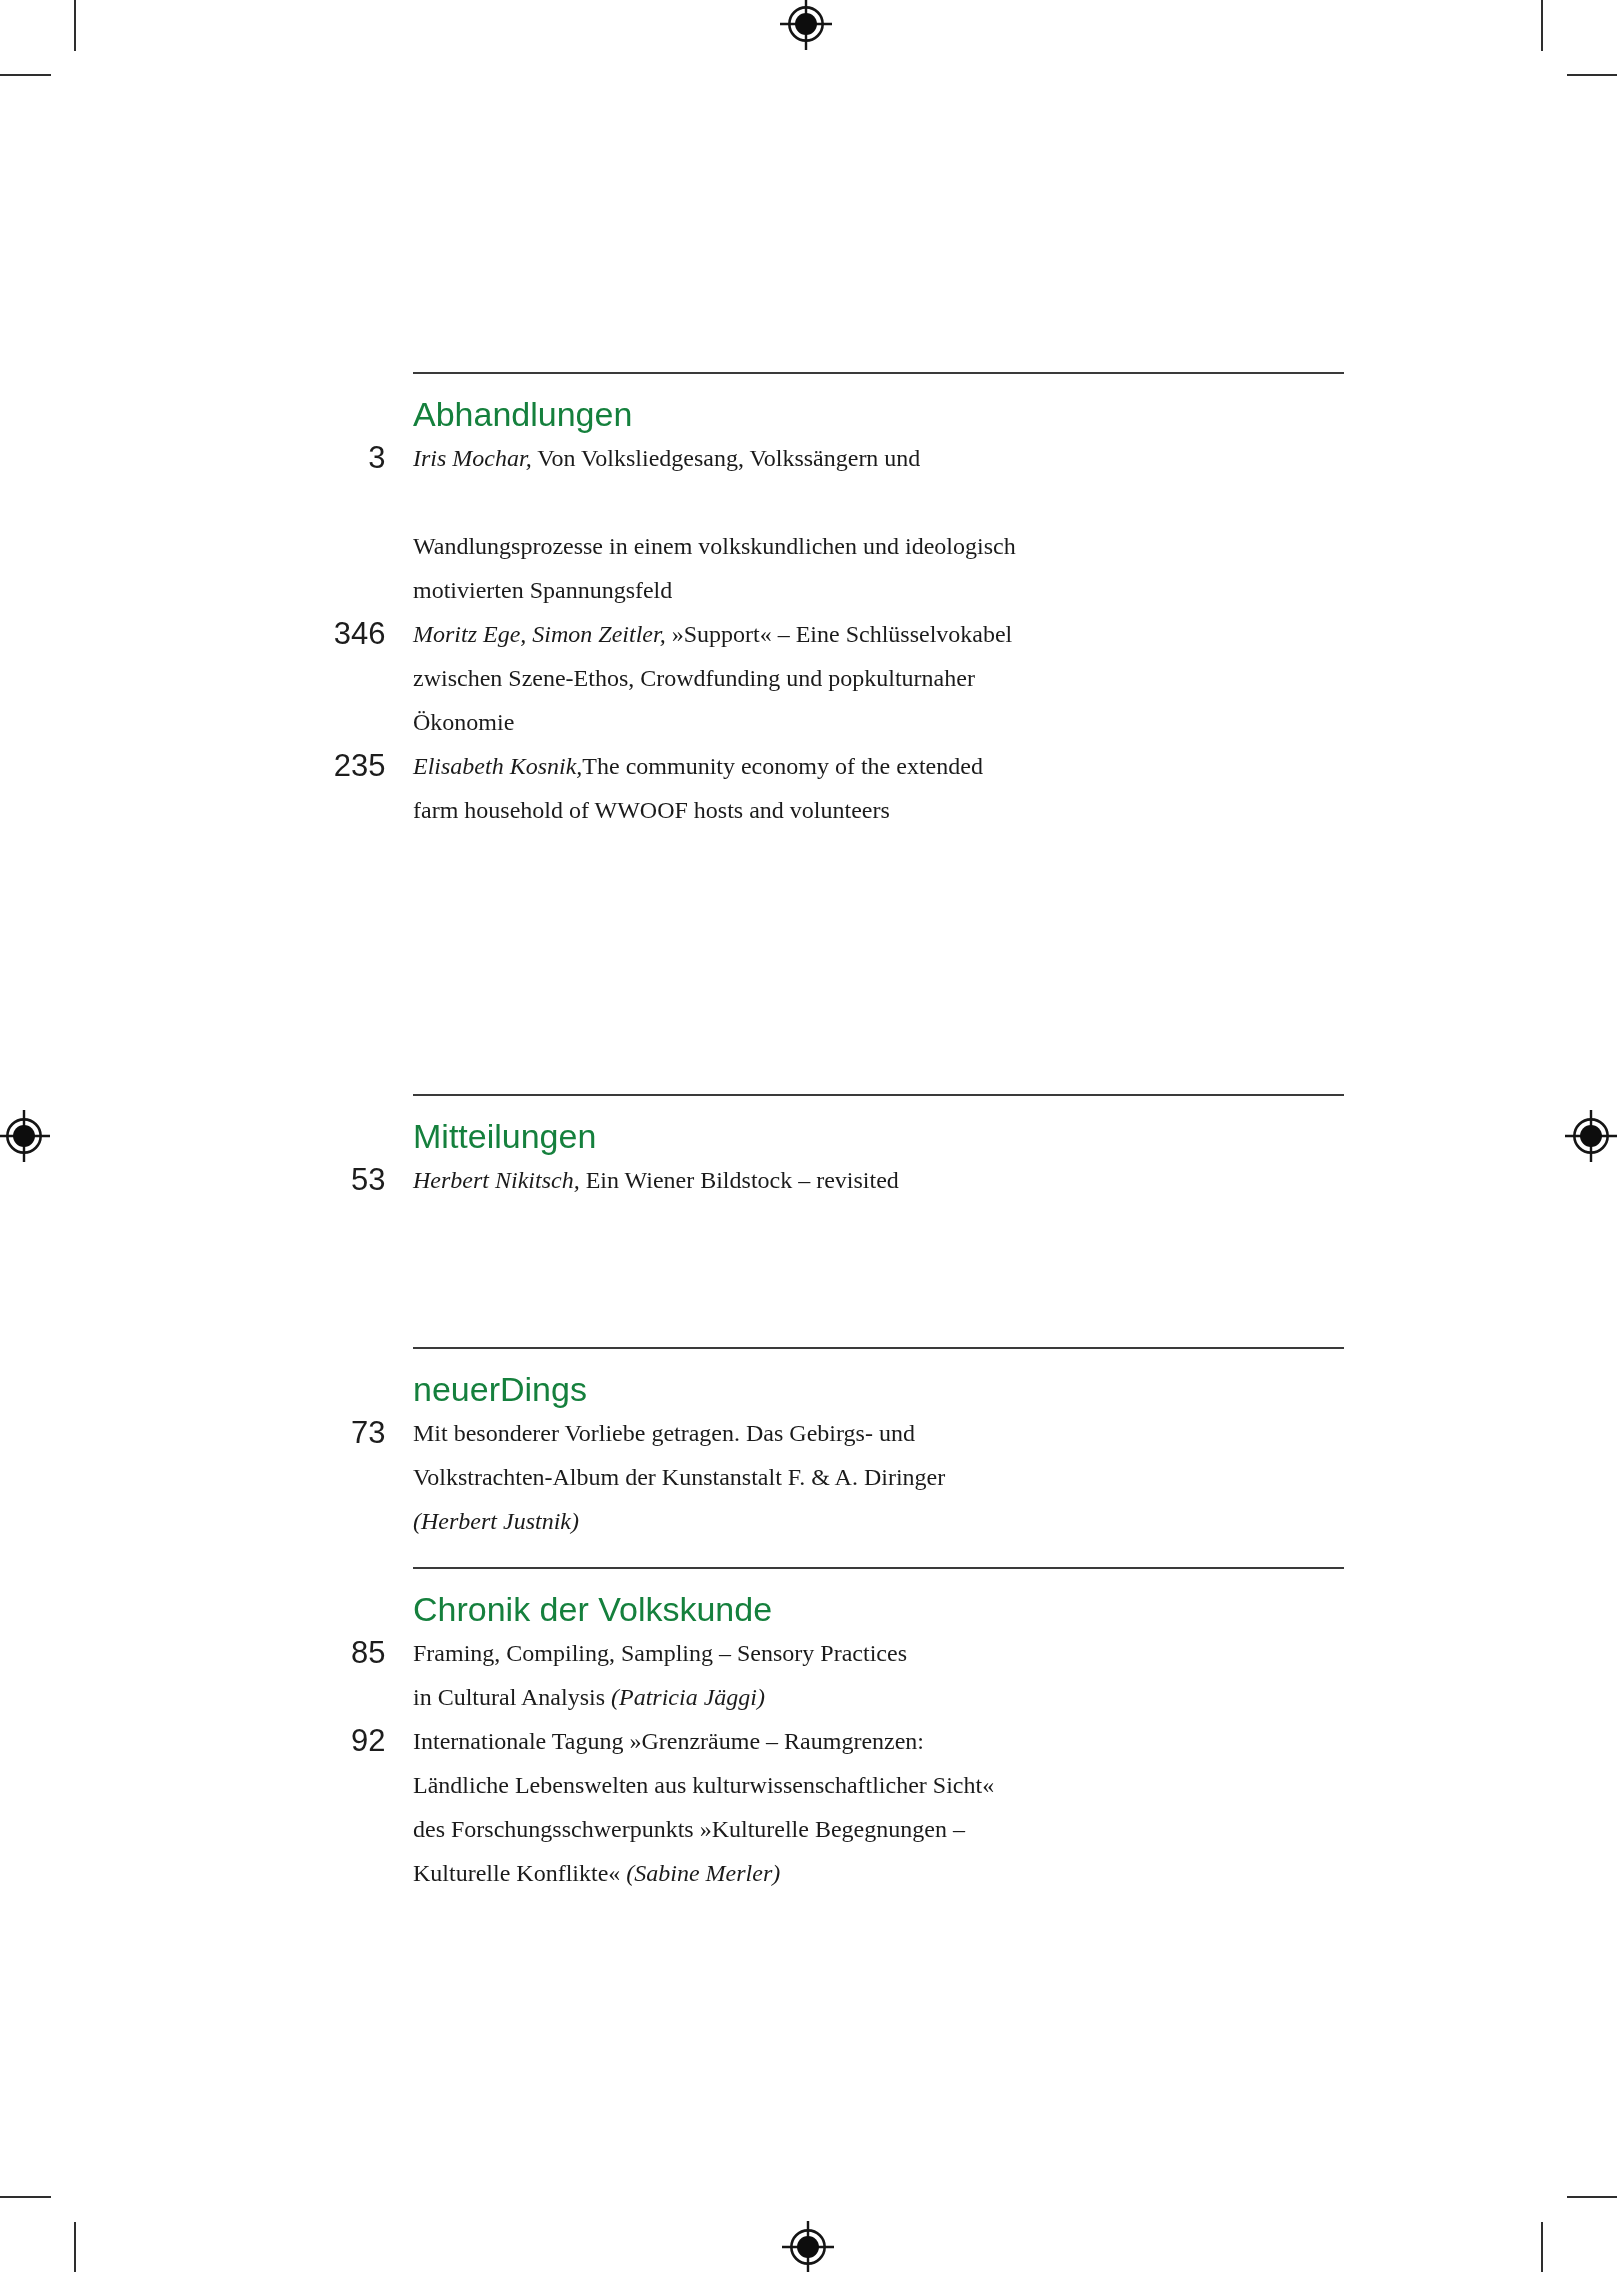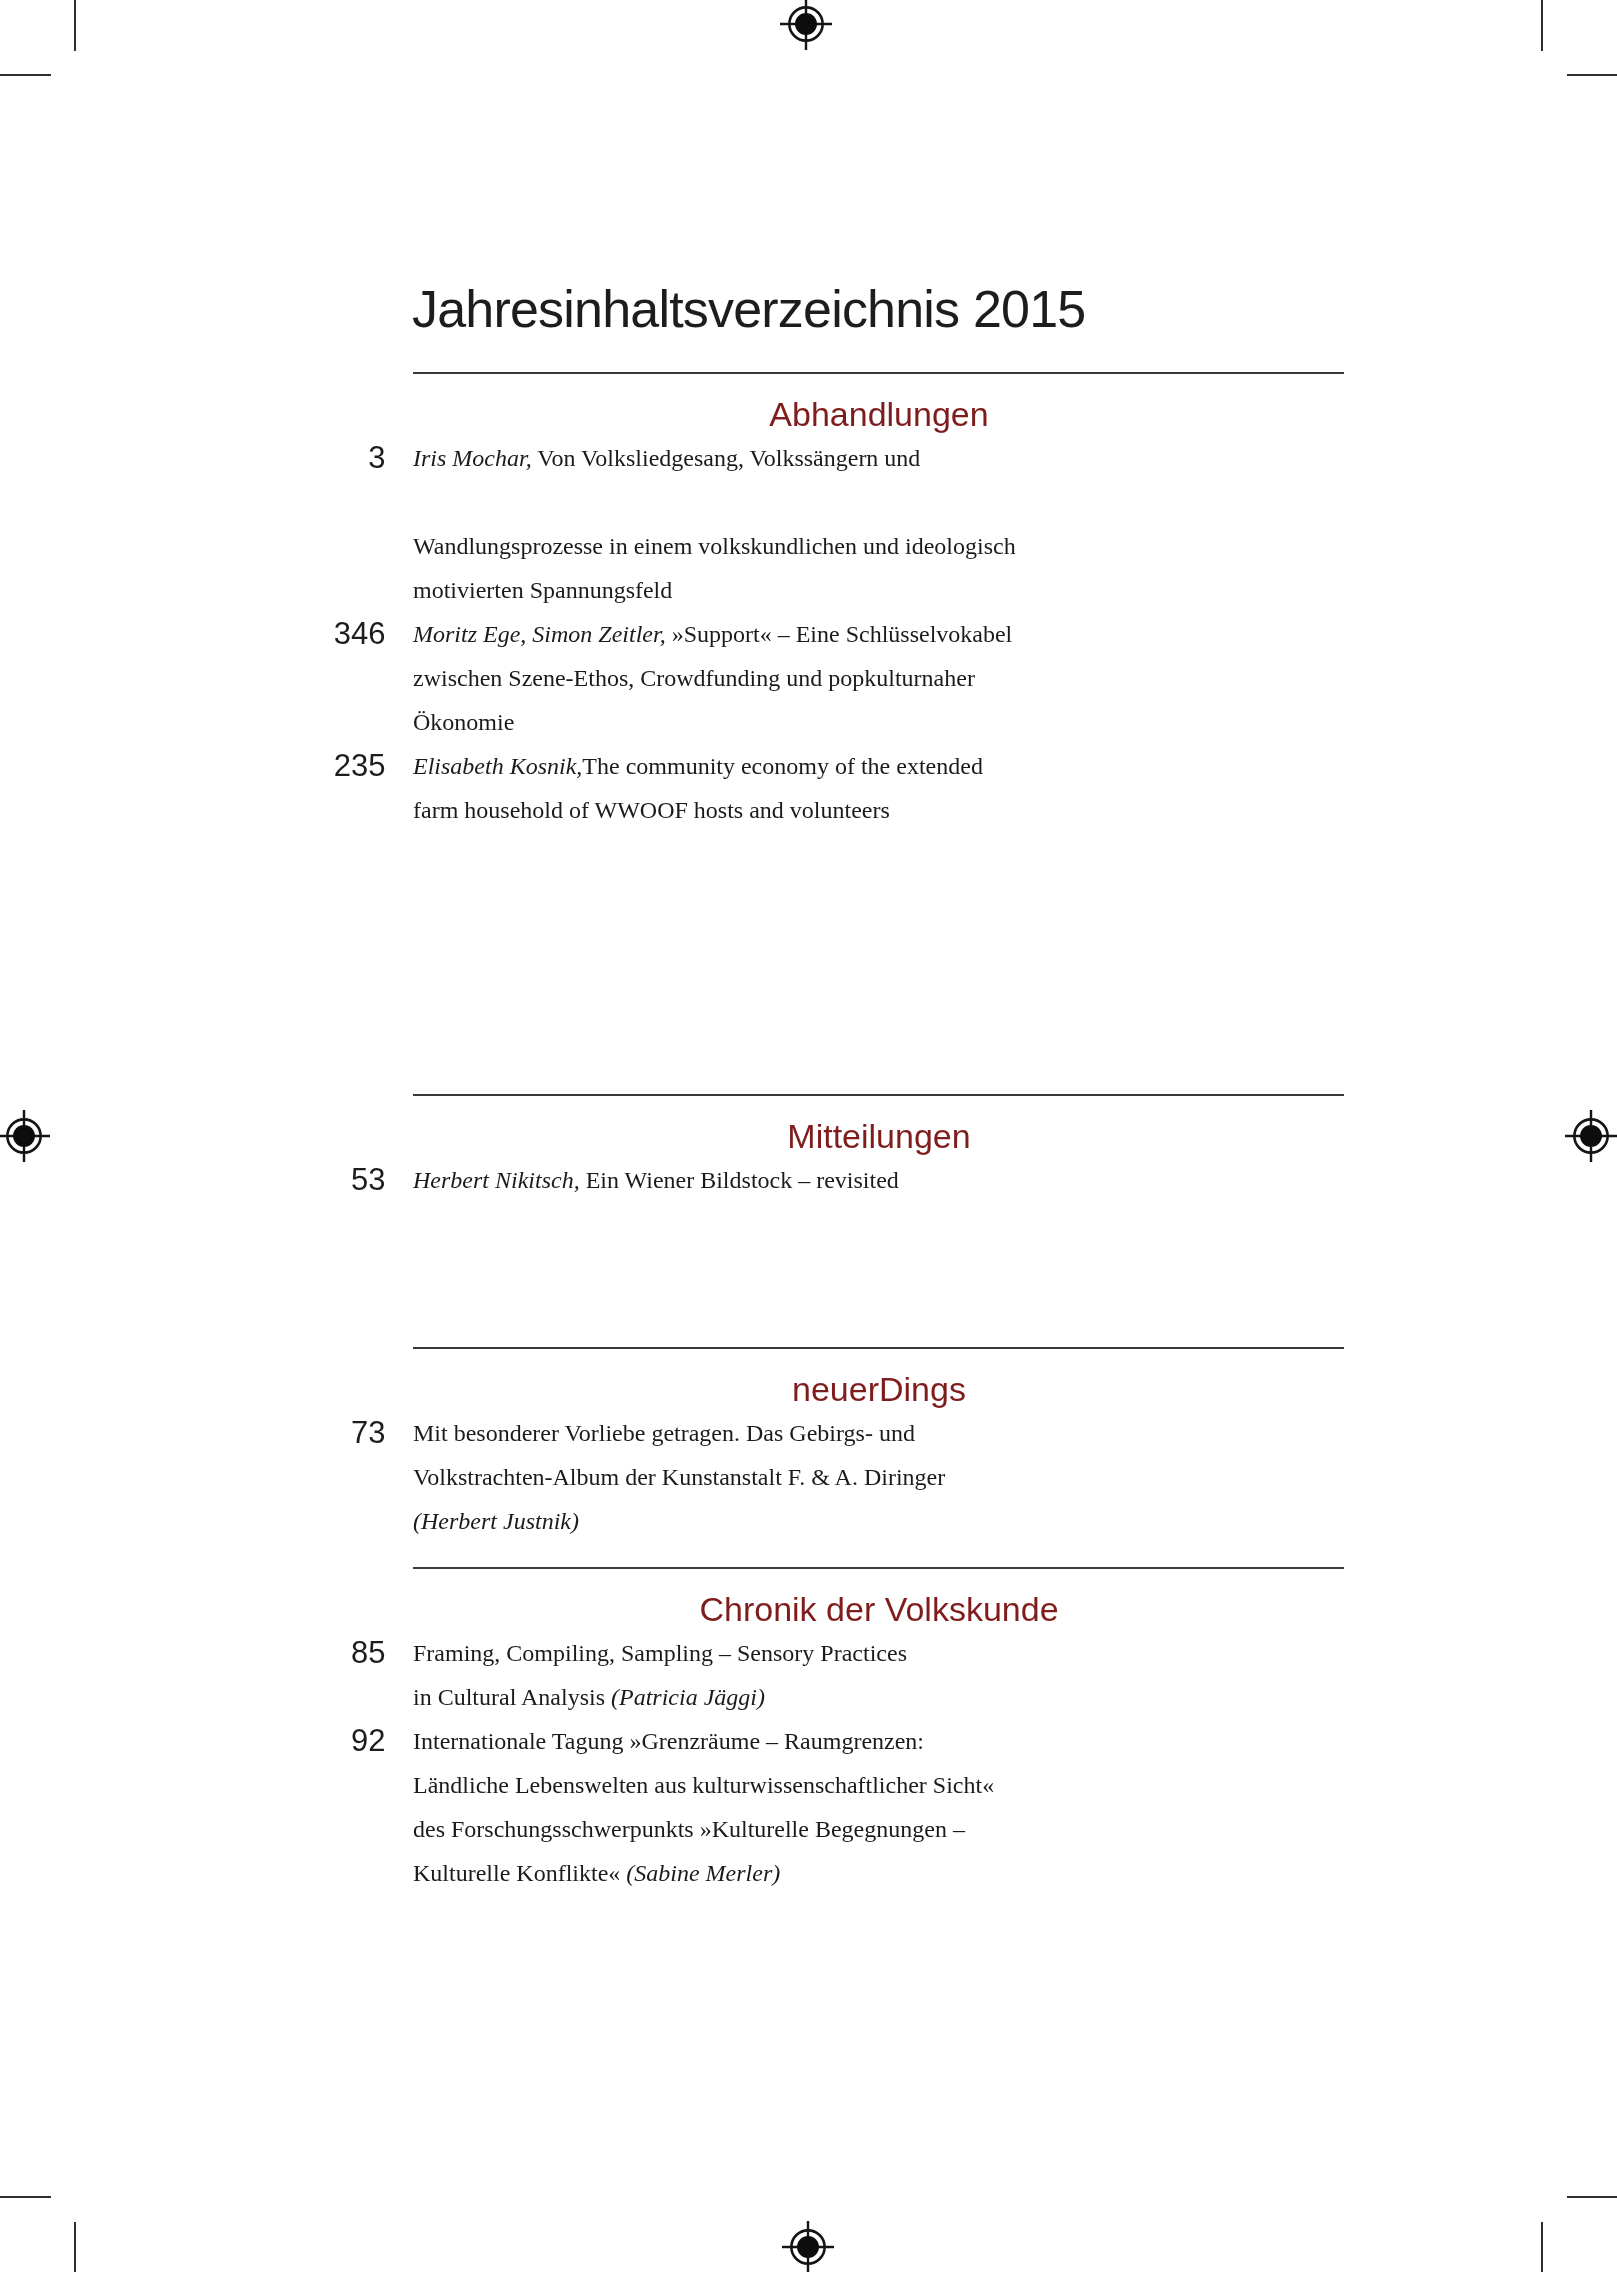--- a/index.html
+++ b/index.html
@@ -47,23 +47,22 @@
     width: 931px;
     height: 2.4px;
     background: #3a3a3a;
   }
   .sec-heading {
     margin: 18px 0 0 89px;
     font-family: "Liberation Sans", sans-serif;
     font-size: 34px;
     line-height: 44px;
     font-weight: 500;
-    color: #7f1d1d;
+    color: #15803d;
     white-space: nowrap;
-    text-align: center;
   }
   .entry {
     display: grid;
     grid-template-columns: 89px 932px;
   }
   .num {
     box-sizing: border-box;
     padding-right: 27.5px;
     text-align: right;
     font-family: "Liberation Sans", sans-serif;
@@ -111,21 +110,20 @@
     <circle cx="32" cy="32" r="20.5" fill="none" stroke="#151515" stroke-width="3.2"></circle>
     <circle cx="32" cy="32" r="13.5" fill="#0d0d0d"></circle>
   </svg>
   <svg class="regmark" style="left:782px; top:2221px;" viewBox="0 0 64 64">
     <line x1="32" y1="0" x2="32" y2="64" stroke="#151515" stroke-width="3"></line>
     <line x1="0" y1="32" x2="64" y2="32" stroke="#151515" stroke-width="3"></line>
     <circle cx="32" cy="32" r="20.5" fill="none" stroke="#151515" stroke-width="3.2"></circle>
     <circle cx="32" cy="32" r="13.5" fill="#0d0d0d"></circle>
   </svg>
 
-  <h1 class="title">Jahresinhaltsverzeichnis 2015</h1>
 
   <div class="section sec-1">
     <div class="rule"></div>
     <div class="sec-heading">Abhandlungen</div>
     <div class="entries">
         <div class="entry">
           <div class="num">3</div>
           <div class="text"><span class="it">Iris Mochar,</span><span> Von Volksliedgesang, Volkssängern und</span><br><br><span>Wandlungsprozesse in einem volkskundlichen und ideologisch</span><br><span>motivierten Spannungsfeld</span></div>
         </div>
         <div class="entry">

